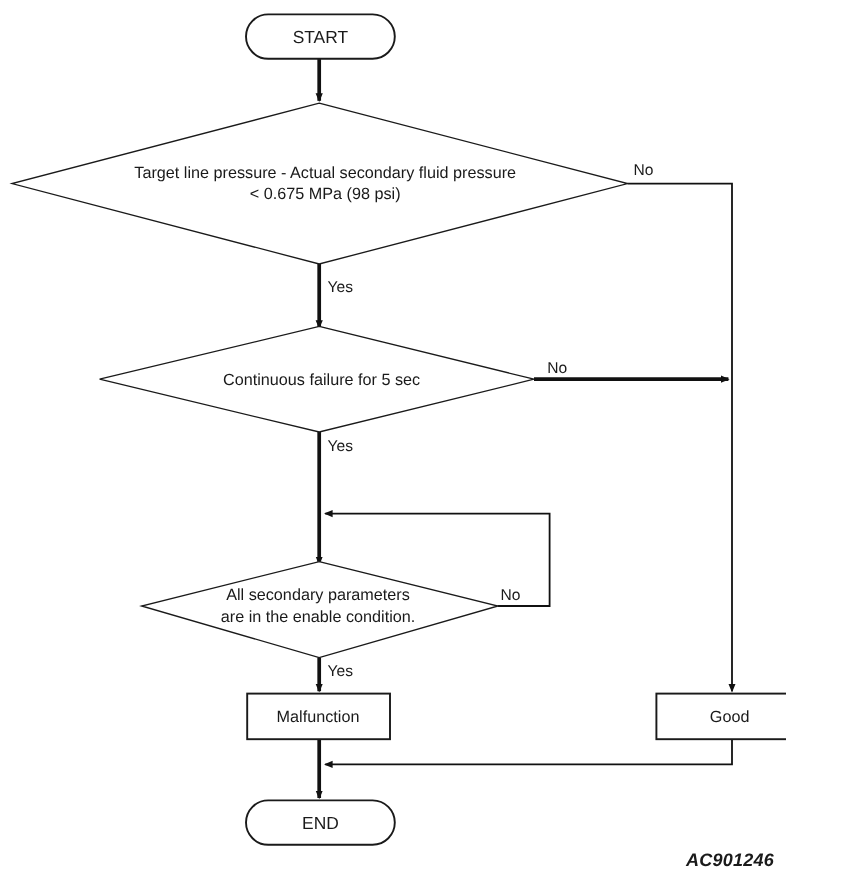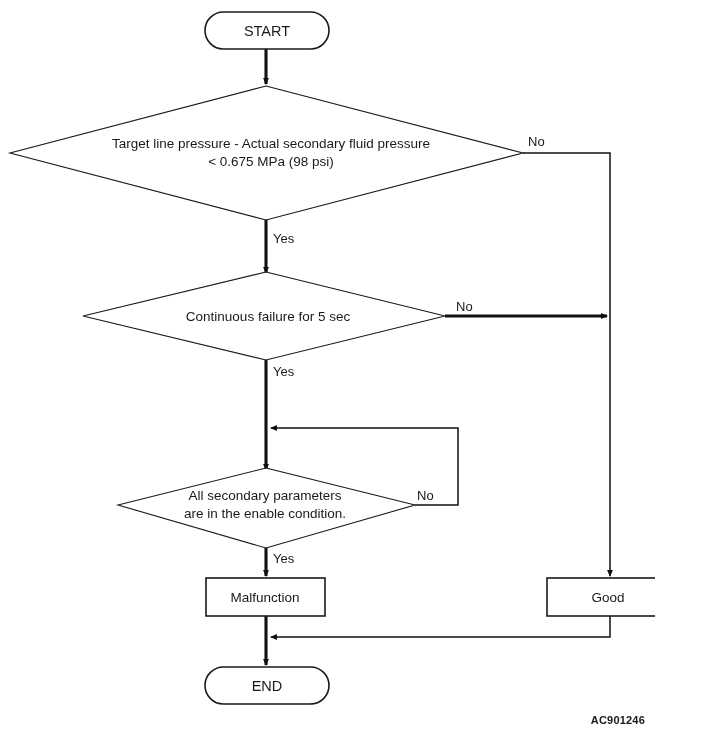--- a/index.html
+++ b/index.html
@@ -58,24 +58,25 @@
   .conn-thin {
     stroke: #111111;
     stroke-width: 1.5;
     fill: none;
   }
   .watermark {
     position: absolute;
     right: 10px;
     bottom: 10px;
     font-family: "Liberation Sans", sans-serif;
-    font-size: 11px;
+    font-size: 15px;
     font-weight: bold;
     color: #1a1a1a;
     letter-spacing: 0.2px;
+    font-style: italic;
   }
 </style>
 </head>
 <body>
 
 <div id="canvas">
 
   <svg id="flow-svg" viewBox="0 0 717 736">
     <defs>
       <marker id="arrow-bold" markerWidth="9" markerHeight="9" refX="6.2" refY="3.6" orient="auto" markerUnits="userSpaceOnUse">

